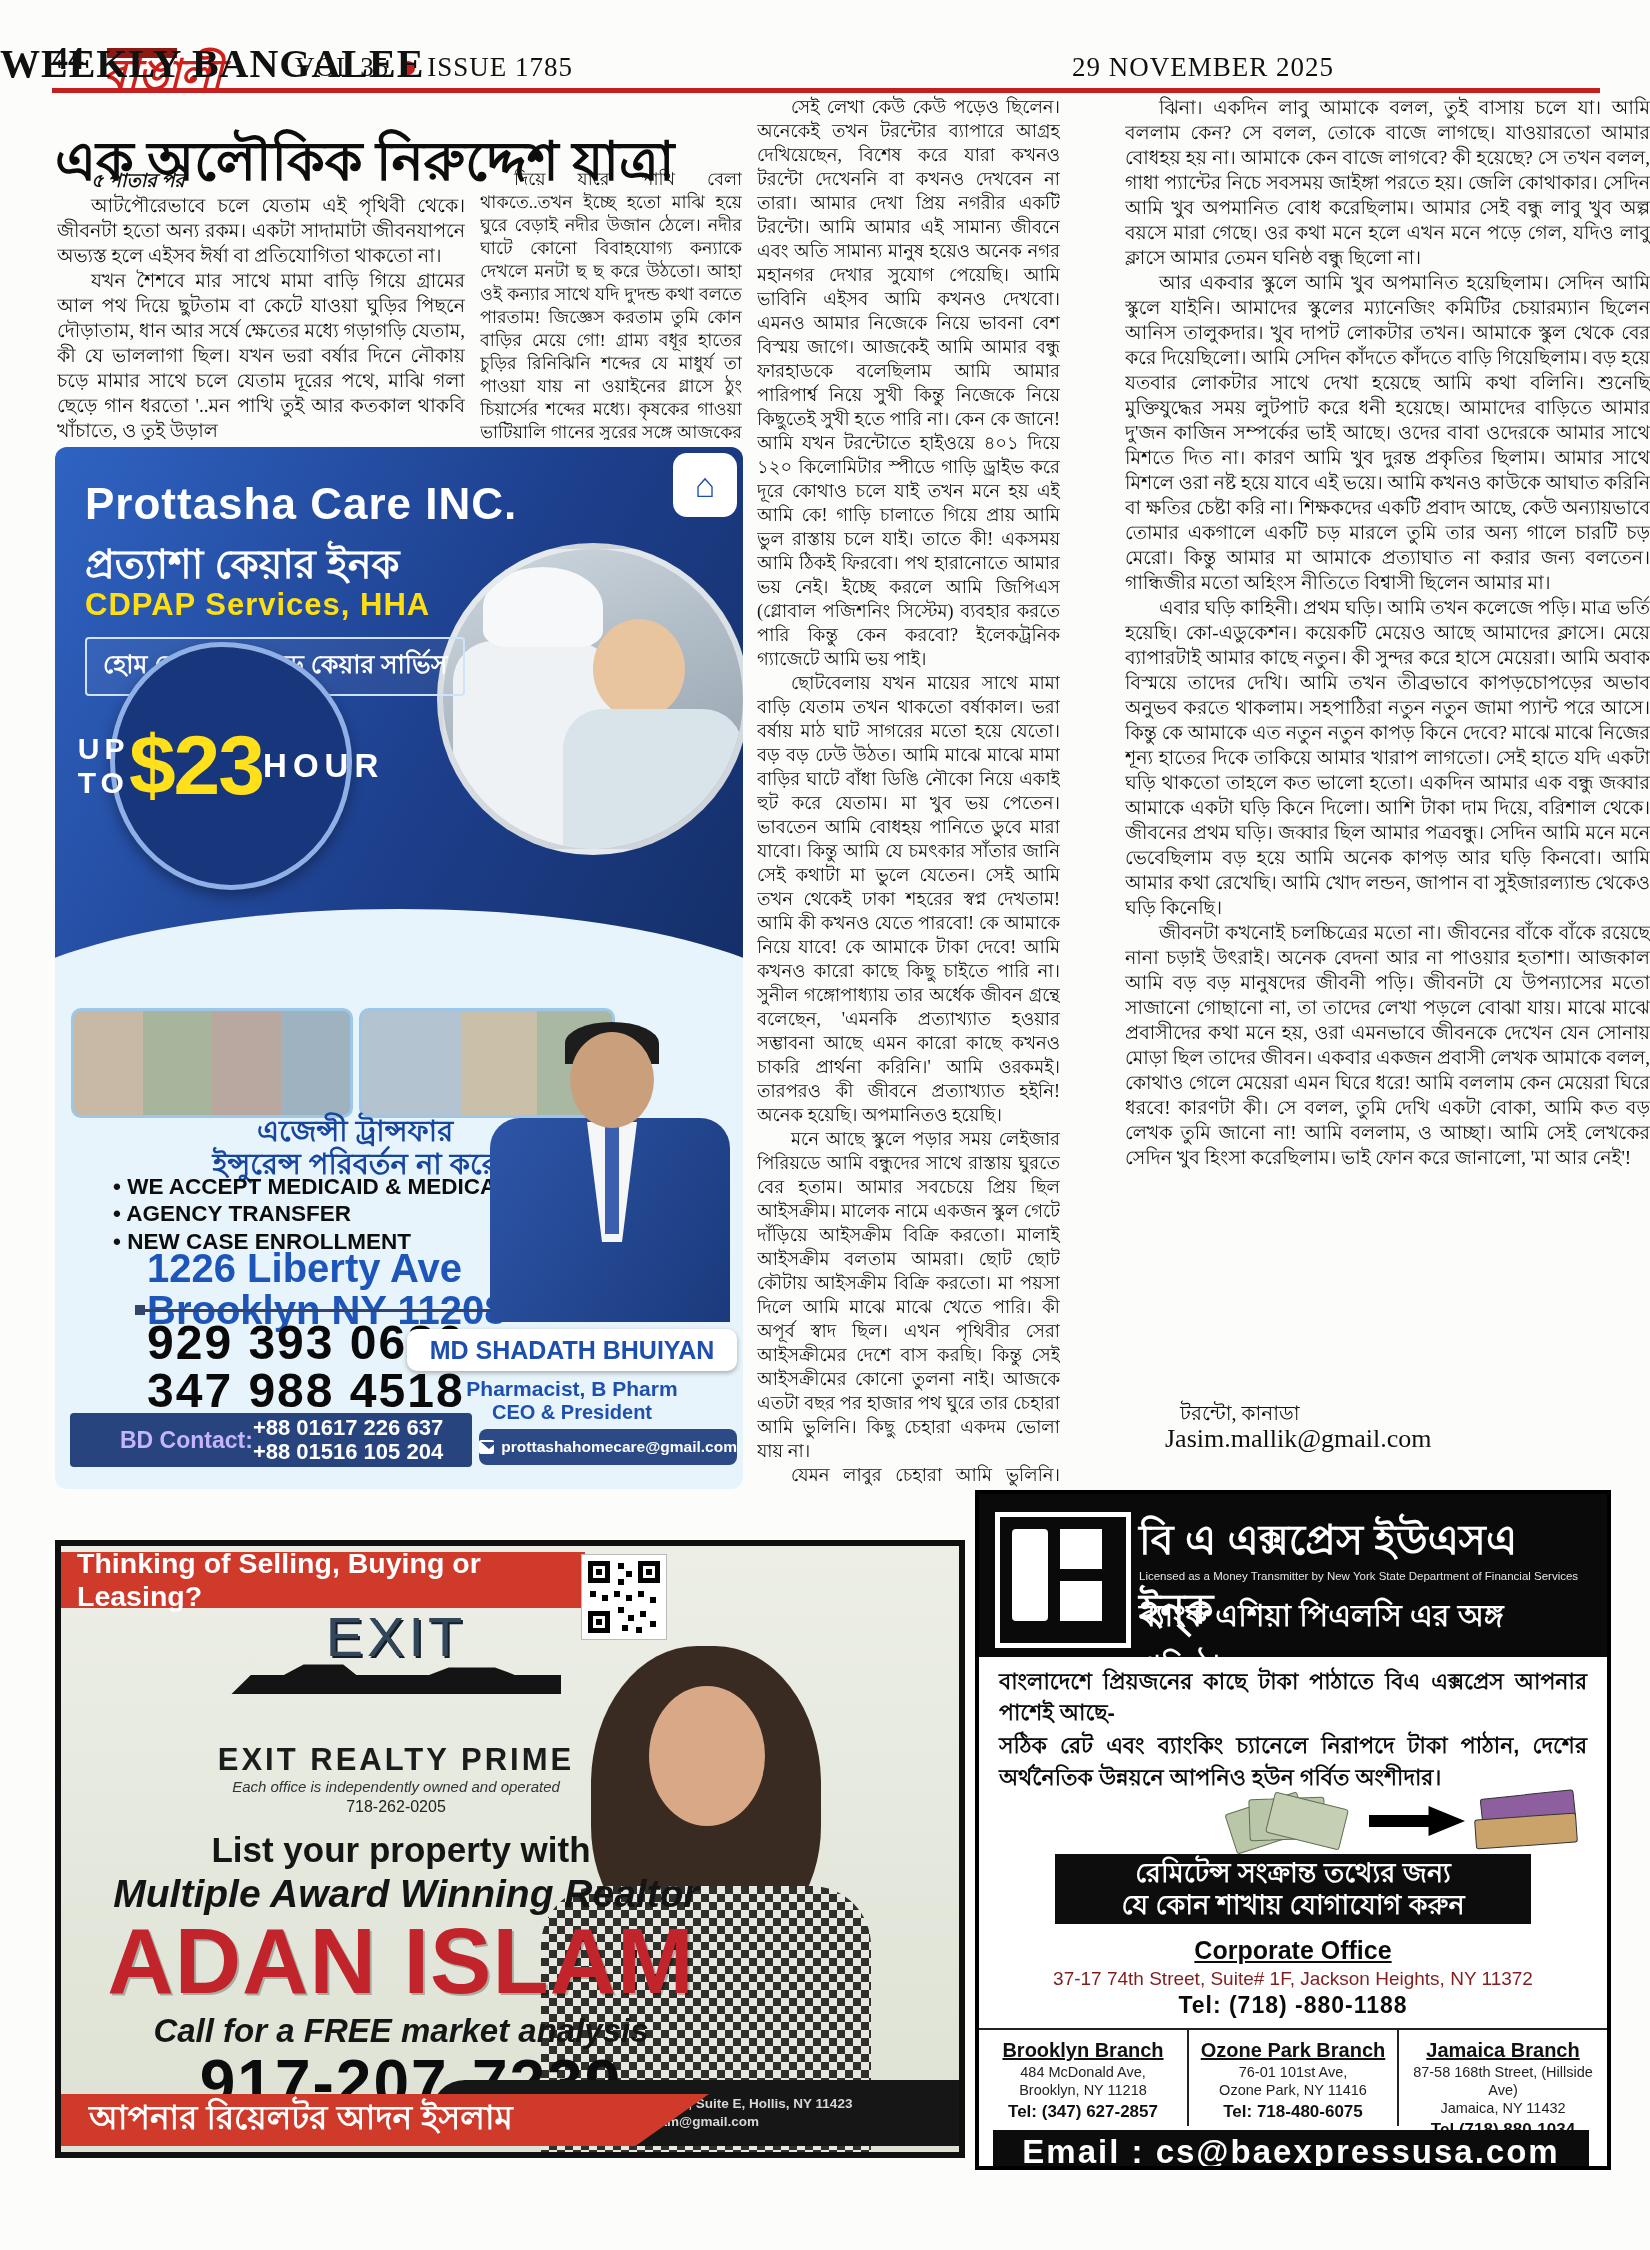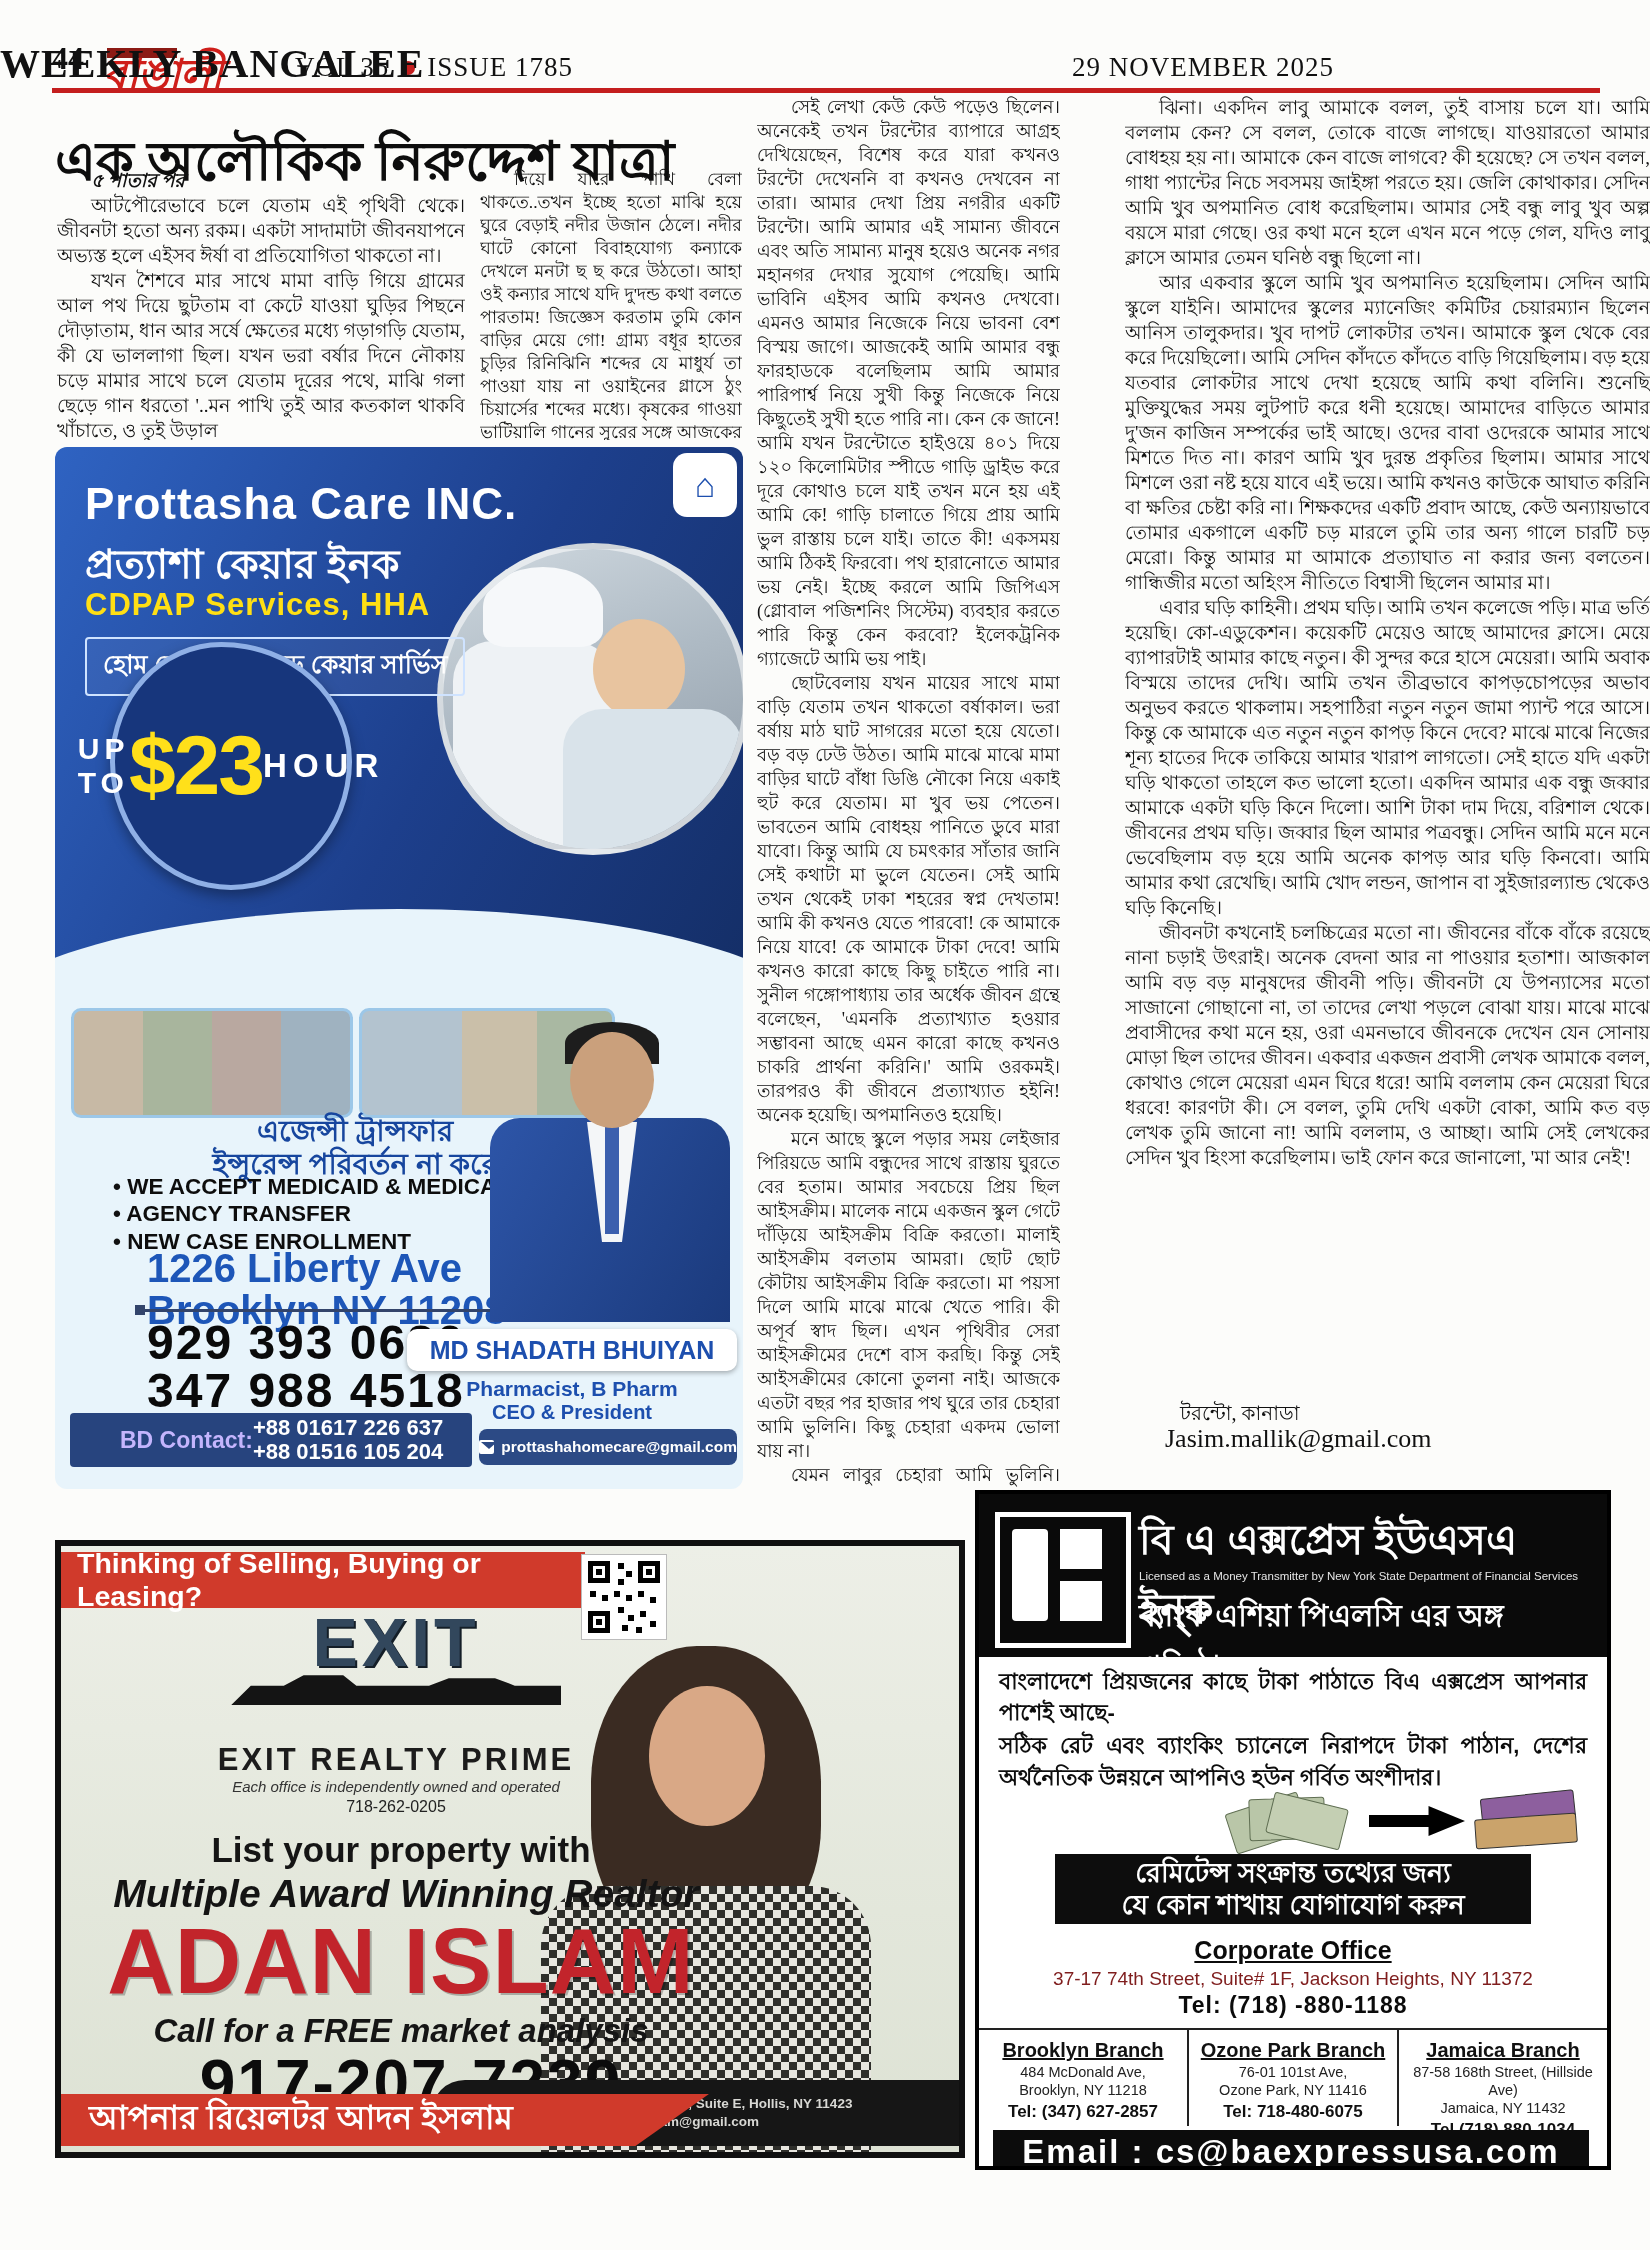--- a/index.html
+++ b/index.html
@@ -103,21 +103,21 @@
       overflow:hidden;font-family:"Liberation Sans",sans-serif;}
   .ex-banner{position:absolute;left:0;top:6px;width:508px;height:56px;background:#d03a2b;color:#fff;
              display:flex;align-items:center;padding-left:16px;font-size:28.5px;font-weight:bold;}
   .ex-qr{position:absolute;left:520px;top:8px;width:84px;height:84px;background:#fff;border:1px solid #bbb;}
   .ex-woman{position:absolute;left:440px;top:100px;width:460px;height:512px;}
   .ex-woman .hair{position:absolute;left:90px;top:0;width:230px;height:300px;border-radius:46% 46% 40% 40%;background:#3a2b22;}
   .ex-woman .face{position:absolute;left:148px;top:40px;width:116px;height:140px;border-radius:50%;background:#d9a886;}
   .ex-woman .dress{position:absolute;left:40px;top:240px;width:330px;height:272px;border-radius:60px 60px 0 0;
       background:repeating-conic-gradient(#2f2f2b 0% 25%,#e7e6df 0% 50%) 0 0/16px 16px;}
   .ex-logo{position:absolute;left:150px;top:66px;width:370px;text-align:center;}
-  .ex-logo .word{font-size:68px;font-weight:bold;color:#32475c;letter-spacing:4px;line-height:.9;
+  .ex-logo .word{font-size:56px;font-weight:normal;color:#32475c;letter-spacing:4px;line-height:.9;
                  text-shadow:2px 2px 0 #141e27;}
   .ex-logo .houses{margin:2px auto 0;width:330px;height:30px;background:#141414;
       clip-path:polygon(0 100%,6% 35%,16% 35%,22% 0,34% 0,38% 35%,60% 35%,66% 10%,80% 10%,86% 35%,100% 35%,100% 100%);}
   .ex-brand{position:absolute;left:110px;top:196px;width:450px;text-align:center;font-size:31px;
             font-weight:bold;letter-spacing:3px;color:#1c1c1c;}
   .ex-tag{position:absolute;left:110px;top:232px;width:450px;text-align:center;font-size:15px;font-style:italic;color:#333;}
   .ex-ophone{position:absolute;left:110px;top:252px;width:450px;text-align:center;font-size:16px;color:#222;}
   .ex-l1{position:absolute;left:20px;top:284px;width:640px;text-align:center;font-size:35px;font-weight:bold;color:#151515;}
   .ex-l2{position:absolute;left:0px;top:326px;width:690px;text-align:center;font-size:39px;font-weight:bold;
          font-style:italic;color:#141414;}

